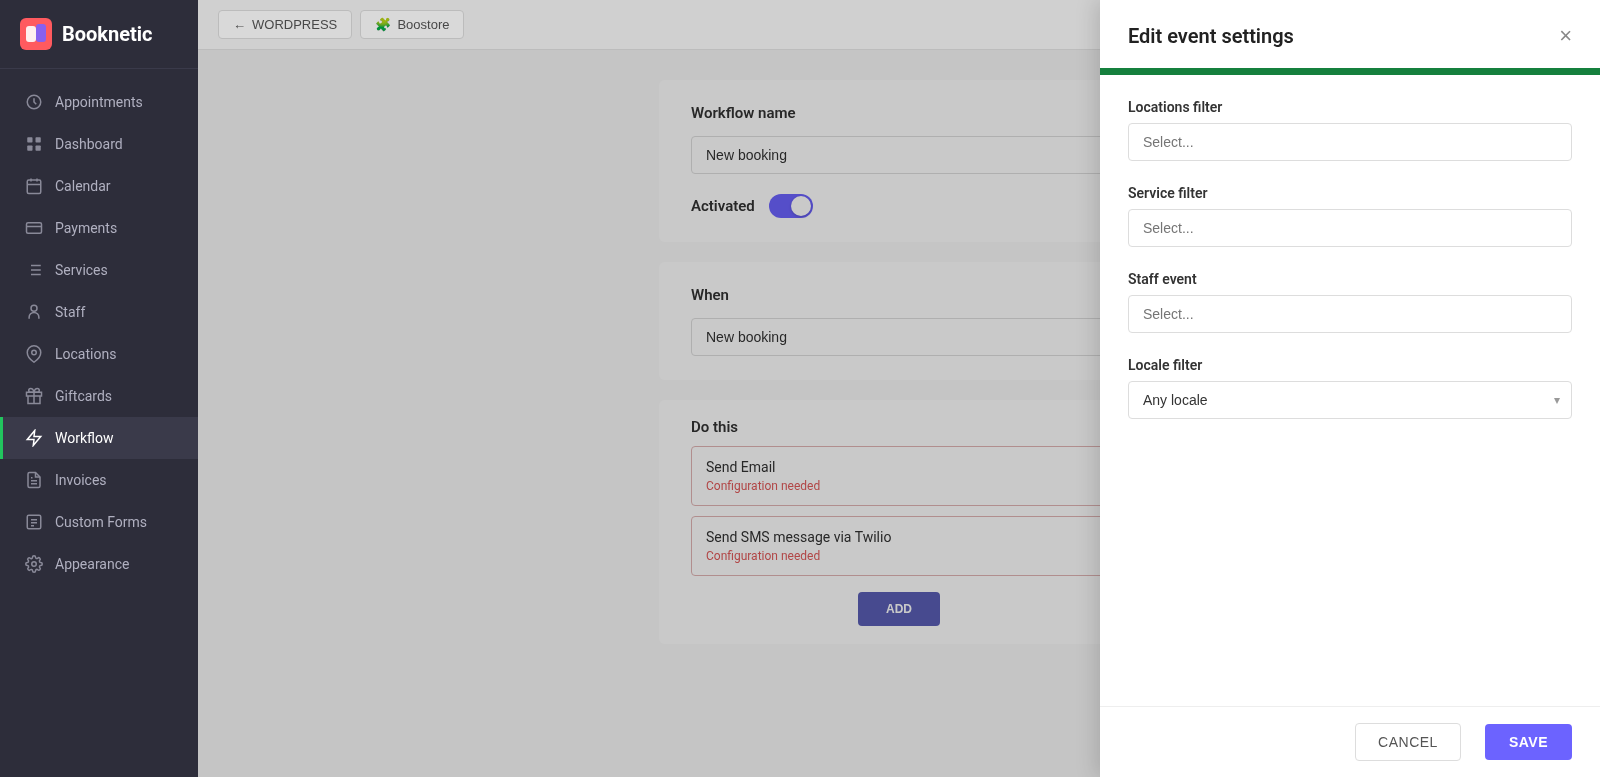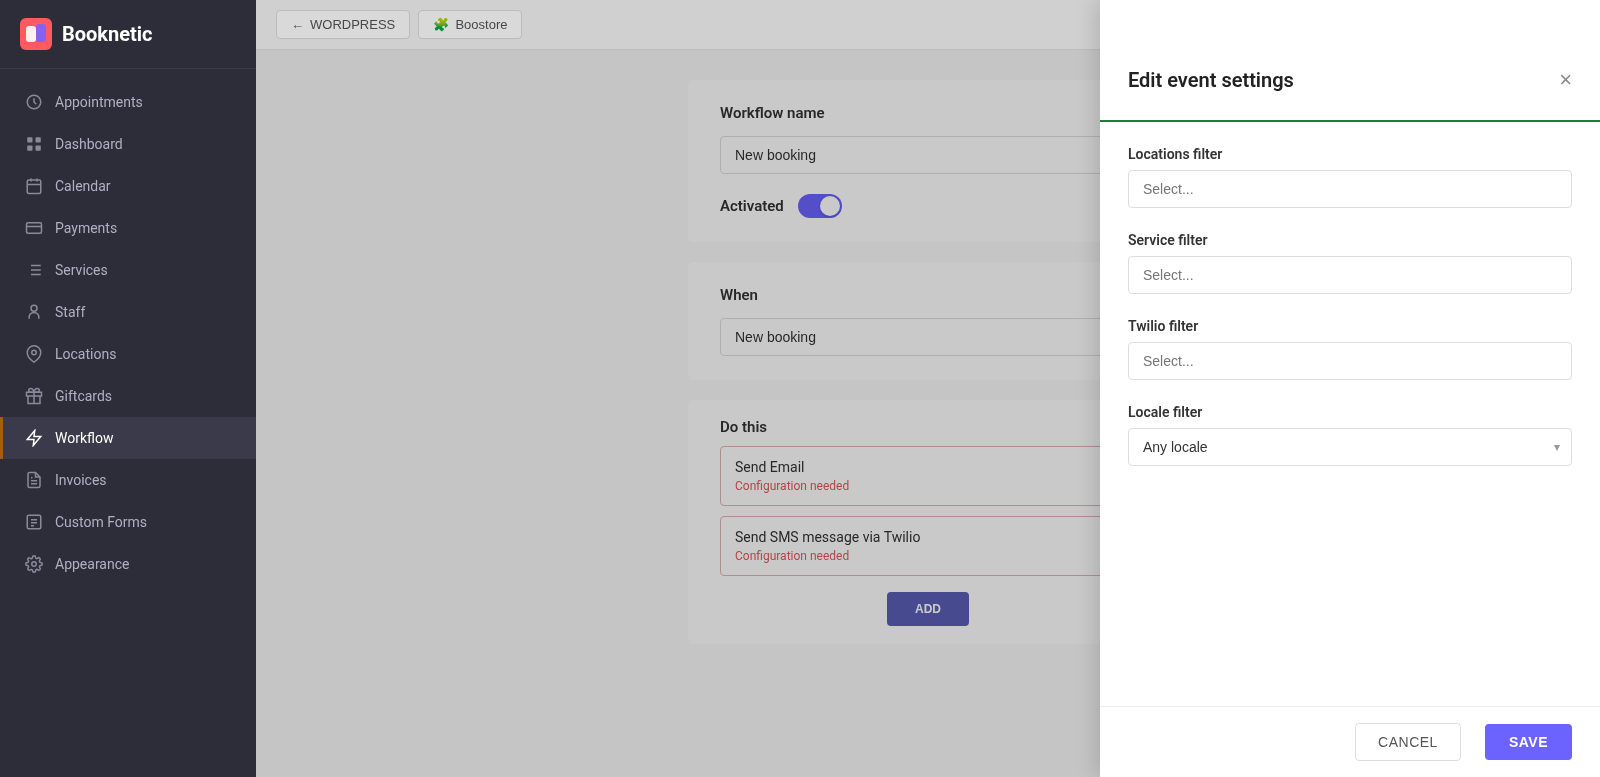--- a/index.html
+++ b/index.html
@@ -1,20 +1,20 @@
 <!DOCTYPE html>
 <html><head>
   <meta charset="utf-8">
   <style>
     * { box-sizing: border-box; margin: 0; padding: 0; }
     body { font-family: -apple-system, BlinkMacSystemFont, 'Segoe UI', Roboto, sans-serif; background: #f0f0f0; display: flex; height: 777px; overflow: hidden; }
 
     
     .sidebar {
-      width: 256px;
+      width: 198px;
       background: #2d2d3a;
       color: #fff;
       display: flex;
       flex-direction: column;
       flex-shrink: 0;
       height: 100%;
     }
     .sidebar-logo {
       display: flex;
       align-items: center;
@@ -43,21 +43,21 @@
       padding: 12px 22px;
       cursor: pointer;
       color: #b0b0c0;
       font-size: 14px;
       transition: background 0.15s;
       border-left: 3px solid transparent;
     }
     .sidebar-item.active {
       background: #3a3a4a;
       color: #fff;
-      border-left: 3px solid #a16207;
+      border-left: 3px solid #22c55e;
     }
     .sidebar-item .icon {
       width: 18px;
       height: 18px;
       margin-right: 12px;
       opacity: 0.7;
       flex-shrink: 0;
     }
     .sidebar-item.active .icon { opacity: 1; }
 
@@ -191,23 +191,22 @@
       background: #fff;
       box-shadow: -4px 0 20px rgba(0,0,0,0.15);
       display: flex;
       flex-direction: column;
       z-index: 10;
     }
     .panel-header {
       display: flex;
       align-items: center;
       justify-content: space-between;
-      padding: 24px 28px 28px;
-      border-bottom: 2px solid #15803d;
-      margin-top: 44px;
+      padding: 24px 28px 20px;
+      border-bottom: 7px solid #15803d;
     }
     .panel-title {
       font-size: 20px;
       font-weight: 600;
       color: #222;
     }
     .panel-close {
       font-size: 22px;
       color: #888;
       cursor: pointer;
@@ -487,21 +486,21 @@
         <div class="filter-label">Locations filter</div>
         <input class="filter-input" type="text" placeholder="Select..." style="">
       </div>
 
       <div class="filter-section">
         <div class="filter-label">Service filter</div>
         <input class="filter-input" type="text" placeholder="Select..." style="">
       </div>
 
       <div class="filter-section">
-        <div class="filter-label">Twilio filter</div>
+        <div class="filter-label">Staff event</div>
         <input class="filter-input" type="text" placeholder="Select..." style="">
       </div>
 
       <div class="filter-section">
         <div class="filter-label">Locale filter</div>
         <div class="select-wrapper">
           <select class="filter-select">
             <option>Any locale</option>
             <option>English</option>
             <option>French</option>

